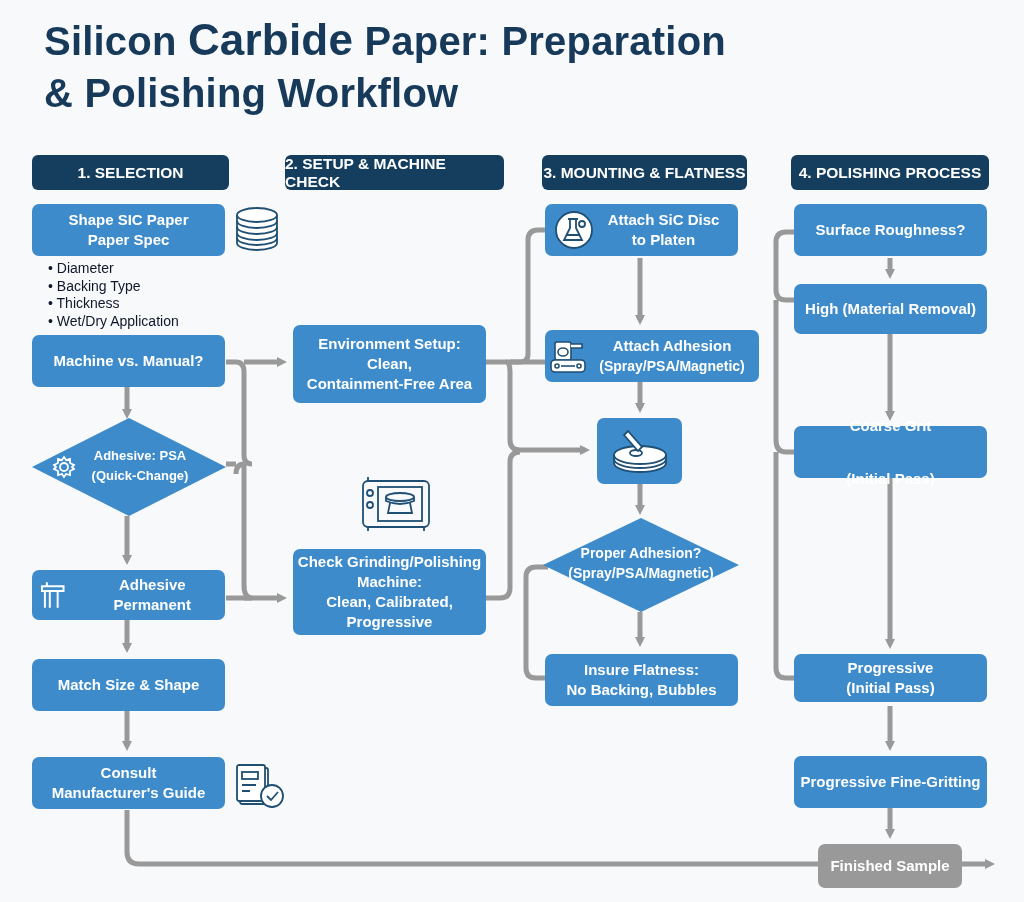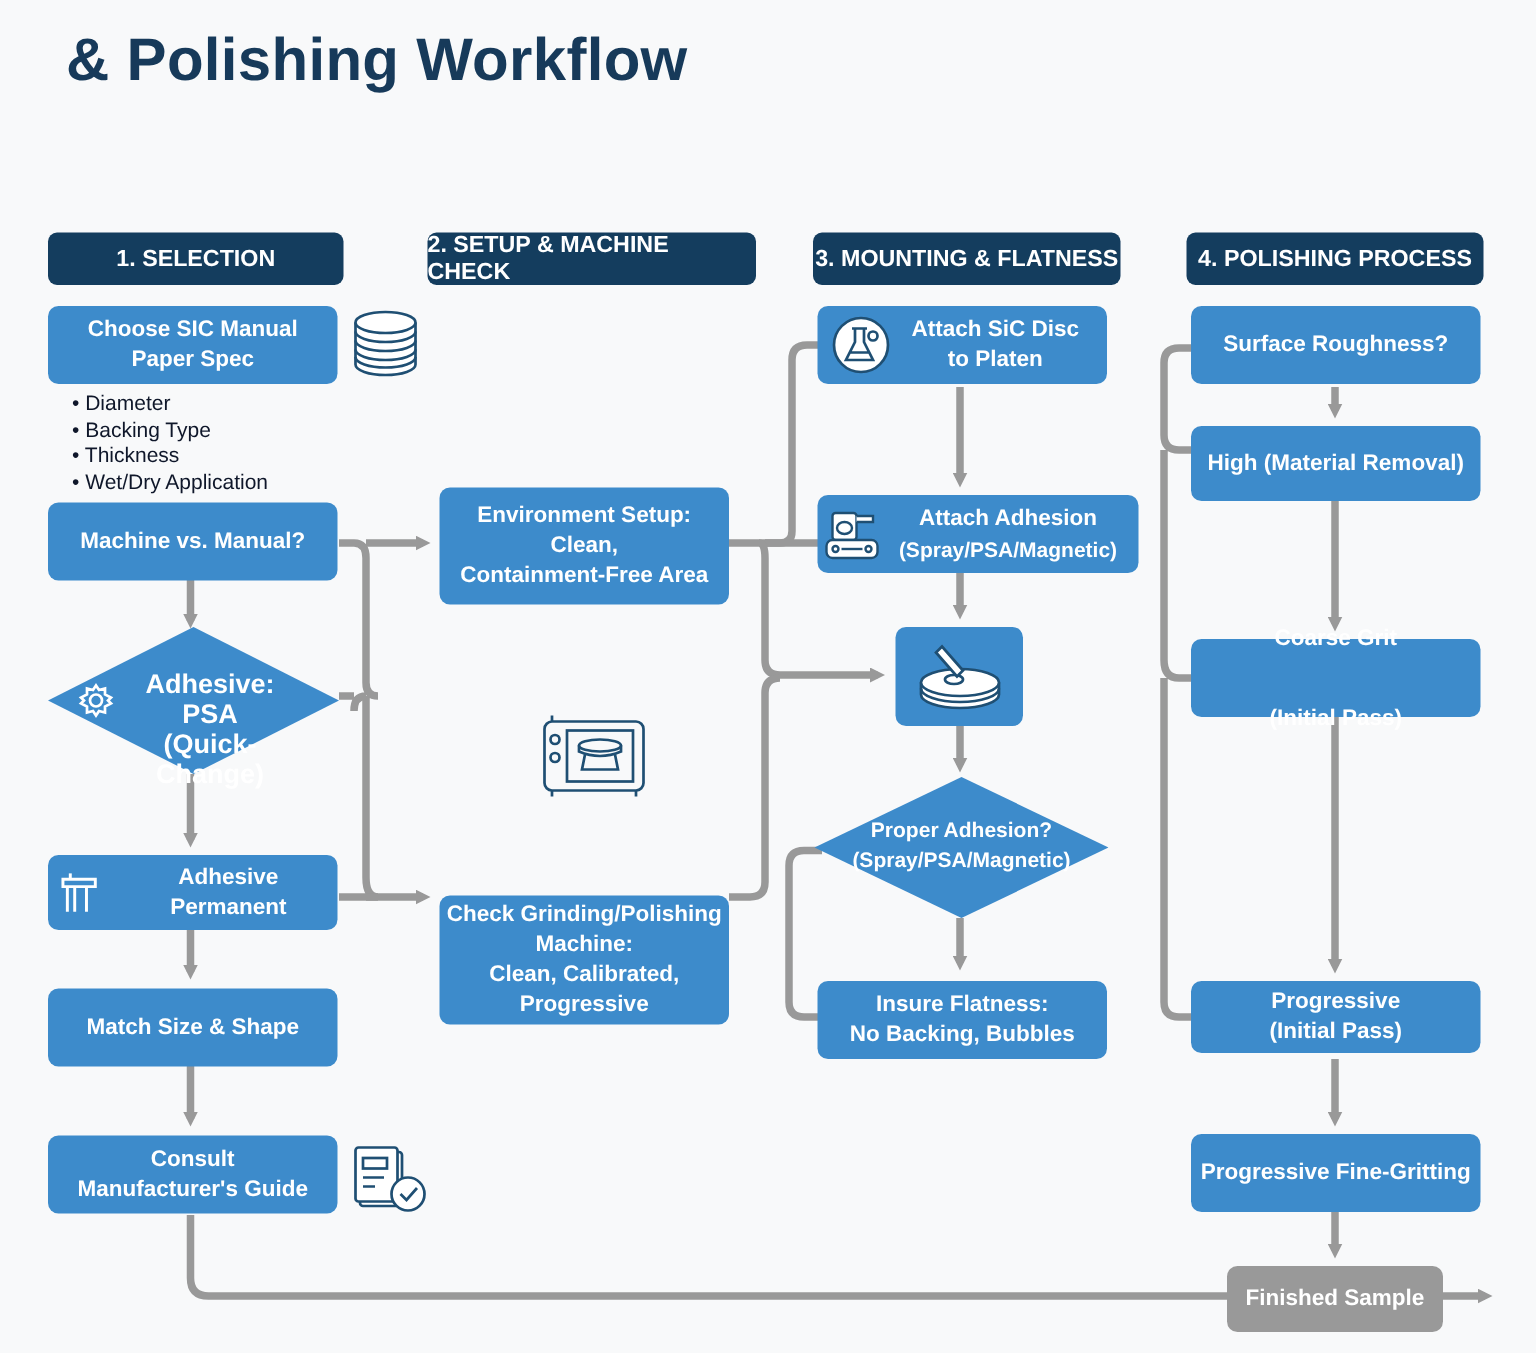--- a/index.html
+++ b/index.html
@@ -5,27 +5,28 @@
   html, body { margin:0; padding:0; }
   body { width:1024px; height:902px; background:#f8f9fa; position:relative; overflow:hidden; font-family:"Liberation Sans", sans-serif; }
   .title { position:absolute; left:44px; top:14px; font-size:40px; font-weight:bold; color:#173a5a; line-height:52px; letter-spacing:0.2px; }
   .title .big { font-size:44px; }
   .hdr { position:absolute; top:155px; height:35px; background:#143d5e; color:#fff; border-radius:6px; font-size:15.5px; font-weight:bold; display:flex; align-items:center; justify-content:center; }
   .box { position:absolute; background:#3d8bcb; color:#fff; border-radius:7px; font-size:15px; font-weight:bold; display:flex; align-items:center; justify-content:center; text-align:center; line-height:20px; }
   .box.gray { background:#999; }
   .bullets { position:absolute; left:48px; top:260px; font-size:14px; color:#0f172a; line-height:17.5px; }
   .bullets div::before { content:"\2022  "; }
   svg.wires { position:absolute; left:0; top:0; }
-  .diamond-text { position:absolute; color:#fff; font-size:18px; font-weight:bold; text-align:center; line-height:20px; }
+  .diamond-text { position:absolute; color:#fff; font-size:13px; font-weight:bold; text-align:center; line-height:20px; }
   .ico { position:absolute; }
 </style>
 </head>
 <body>
 
 <div class="title">
+  <div><span>Silicon</span> <span class="big">Carbide</span> <span>Paper: Preparation</span></div>
   <div>&amp; Polishing Workflow</div>
 </div>
 
 <svg class="wires" width="1024" height="902">
   <defs>
     <marker id="ah" markerWidth="10" markerHeight="10" refX="5" refY="5" orient="auto" markerUnits="userSpaceOnUse">
       <path d="M0,0 L10,5 L0,10 Z" fill="#999"></path>
     </marker>
   </defs>
   <g stroke="#999" stroke-width="5" fill="none" stroke-linecap="butt">
@@ -61,21 +62,21 @@
     <line x1="962" y1="864" x2="990" y2="864" marker-end="url(#ah)"></line>
   </g>
 </svg>
 
 <div class="hdr" style="left:32px;width:197px;">1. SELECTION</div>
 <div class="hdr" style="left:285px;width:219px;">2. SETUP &amp; MACHINE CHECK</div>
 <div class="hdr" style="left:542px;width:205px;">3. MOUNTING &amp; FLATNESS</div>
 <div class="hdr" style="left:791px;width:198px;">4. POLISHING PROCESS</div>
 
 <div class="box" style="left:32px;top:204px;width:193px;height:52px;flex-direction:column;">
-  <span>Choose SIC Manual</span>
+  <span>Shape SIC Paper</span>
     <span>Paper Spec</span>
 </div>
 <svg class="ico" style="left:234px;top:205px;" width="46" height="48" viewBox="0 0 46 48">
   <g fill="#fff" stroke="#1f4f73" stroke-width="1.8">
     <path d="M3,10 L3,38 A20,7 0 0 0 43,38 L43,10"></path>
     <ellipse cx="23" cy="10" rx="20" ry="7"></ellipse>
     <path d="M3,16 A20,7 0 0 0 43,16 M3,22 A20,7 0 0 0 43,22 M3,28 A20,7 0 0 0 43,28 M3,33 A20,7 0 0 0 43,33" fill="none"></path>
   </g>
 </svg>
 <div class="bullets">
@@ -136,21 +137,21 @@
     <rect x="3" y="6" width="66" height="46" rx="5"></rect>
     <rect x="18" y="12" width="44" height="34"></rect>
     <circle cx="10" cy="18" r="3"></circle>
       <circle cx="10" cy="30" r="3"></circle>
     <ellipse cx="40" cy="22" rx="14" ry="4"></ellipse>
     <path d="M26,22 L26,26 Q40,32 54,26 L54,22"></path>
     <path d="M30,28 L28,38 L52,38 L50,28"></path>
     <path d="M8,2 L8,6 M8,52 L8,56 M64,52 L64,56"></path>
   </g>
 </svg>
-<div class="box" style="left:293px;top:549px;width:193px;height:86px;flex-direction:column;margin-top:48px;">
+<div class="box" style="left:293px;top:549px;width:193px;height:86px;flex-direction:column;">
   <span>Check Grinding/Polishing</span>
     <span>Machine:</span>
     <span>Clean, Calibrated,</span>
     <span>Progressive</span>
 </div>
 
 <div class="box" style="left:545px;top:204px;width:193px;height:52px;">
   <svg style="position:absolute;left:9px;top:6px;" width="40" height="40" viewBox="0 0 40 40">
     <g fill="none" stroke="#1f4f73" stroke-width="1.8">
       <circle cx="20" cy="20" r="18" fill="#fff"></circle>

